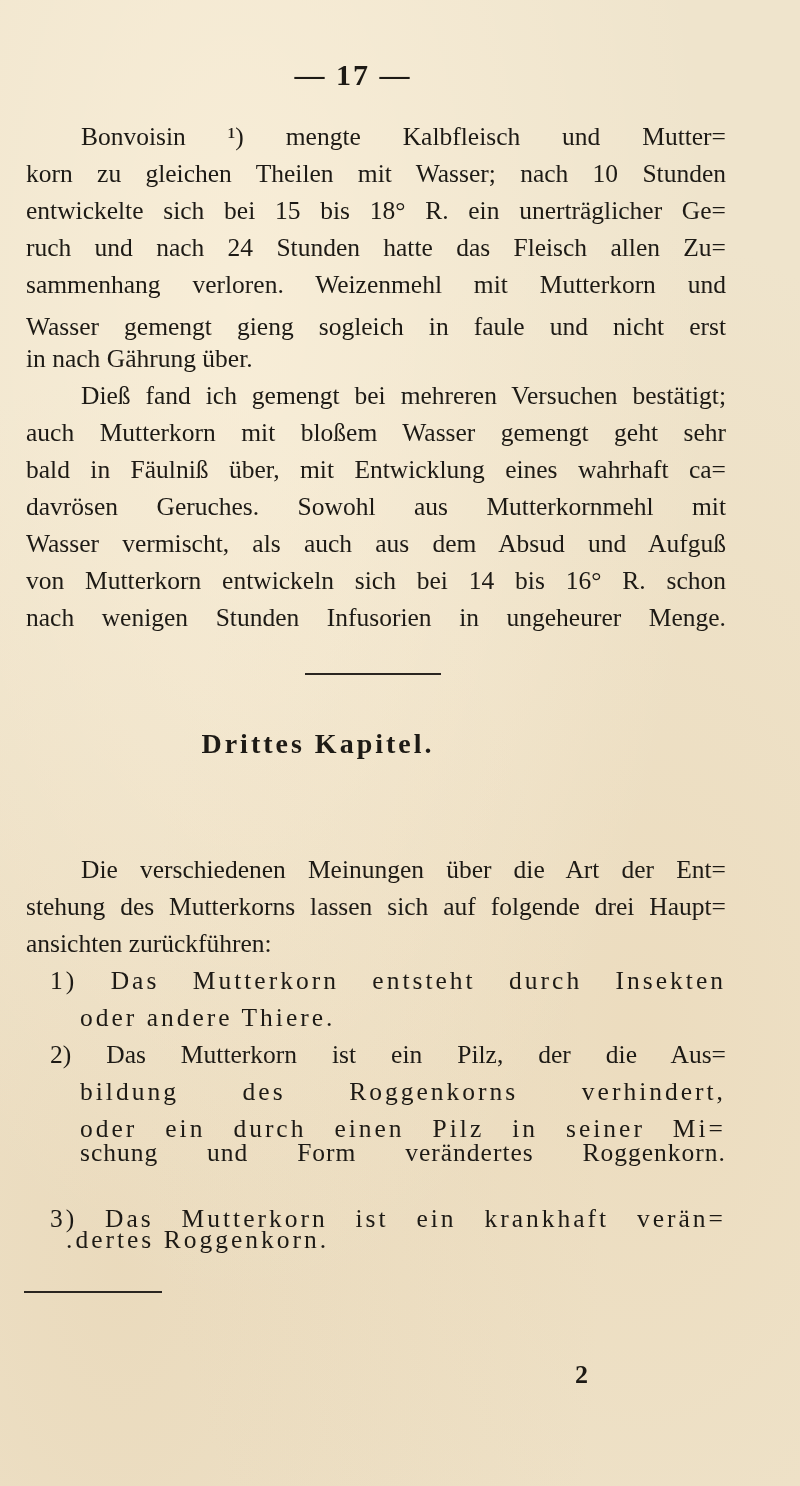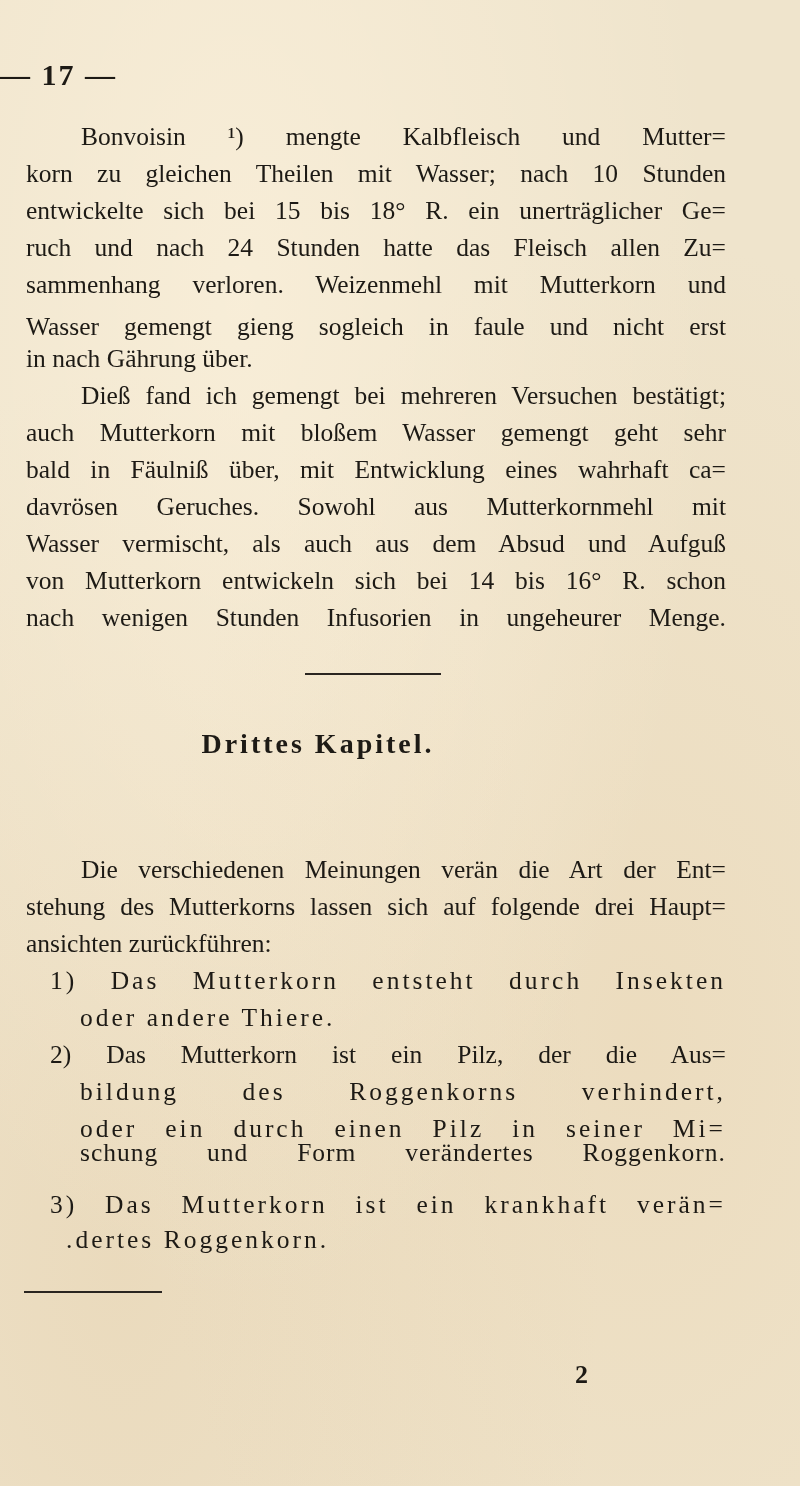--- a/index.html
+++ b/index.html
@@ -9,21 +9,21 @@
     background-image:
       radial-gradient(ellipse at 30% 20%, rgba(255,245,225,0.55), rgba(0,0,0,0) 60%),
       radial-gradient(ellipse at 80% 70%, rgba(230,205,165,0.35), rgba(0,0,0,0) 55%),
       radial-gradient(ellipse at 15% 85%, rgba(225,200,160,0.35), rgba(0,0,0,0) 50%);
     font-family: "DejaVu Serif", "Liberation Serif", serif;
     color: #1d1a15;
     position: relative;
   }
   .page { position: absolute; left: 0; top: 0; width: 800px; height: 1486px; }
   .pagenum {
-    position: absolute; top: 58px; left: 0; width: 706px; 
+    position: absolute; top: 58px; left: 0; width: 706px; text-align: center;
     font-family: "Liberation Serif", serif; font-weight: bold; font-size: 30px; letter-spacing: 2px;
   }
   .textblock { position: absolute; left: 26px; width: 700px; }
   .line {
     position: absolute; left: 0; width: 700px; height: 37px;
     font-size: 25.5px; line-height: 37px; white-space: nowrap;
     text-align: justify; text-align-last: justify;
     font-family: "Liberation Serif", serif;
   }
   .line.last { text-align-last: left; }
@@ -77,33 +77,33 @@
     <div class="line" style="top:148px;">Wasser vermischt, als auch aus dem Absud und Aufguß</div>
     <div class="line" style="top:185px;">von Mutterkorn entwickeln sich bei 14 bis 16° R. schon</div>
     <div class="line" style="top:222px;">nach wenigen Stunden Infusorien in ungeheurer Menge.</div>
   </div>
 
   <div class="rule" style="top:673px; left:305px; width:136px;"></div>
 
   <div class="chapter">Drittes Kapitel.</div>
 
   <div class="textblock" style="top:851px;">
-    <div class="line indent" style="top:0px;">Die verschiedenen Meinungen verän die Art der Ent=</div>
+    <div class="line indent" style="top:0px;">Die verschiedenen Meinungen über die Art der Ent=</div>
     <div class="line" style="top:37px;">stehung des Mutterkorns lassen sich auf folgende drei Haupt=</div>
     <div class="line last" style="top:74px;">ansichten zurückführen:</div>
   </div>
 
   <div class="textblock" style="top:962px;">
     <div class="line item-indent spaced" style="top:0px; padding-left:24px;">1) Das Mutterkorn entsteht durch Insekten</div>
     <div class="line item-cont last" style="top:37px;">oder andere Thiere.</div>
     <div class="line item-indent" style="top:74px; padding-left:24px;">2) Das Mutterkorn ist ein Pilz, der die Aus=</div>
     <div class="line item-cont" style="top:111px;">bildung des Roggenkorns verhindert,</div>
     <div class="line item-cont" style="top:148px;">oder ein durch einen Pilz in seiner Mi=</div>
     <div class="line item-cont" style="top:172px; letter-spacing:1px;">schung und Form verändertes Roggenkorn.</div>
-    <div class="line item-indent spaced" style="top:224px; padding-left:24px;">3) Das Mutterkorn ist ein krankhaft verän=</div>
+    <div class="line item-indent spaced" style="top:238px; padding-left:24px;">3) Das Mutterkorn ist ein krankhaft verän=</div>
     <div class="line item-cont last" style="top:259px; padding-left:40px;">.dertes Roggenkorn.</div>
   </div>
 
   <div class="rule" style="top:1291px; left:24px; width:138px;"></div>
 
   <div class="signature">2</div>
 
 </div>
 
 </body></html>

